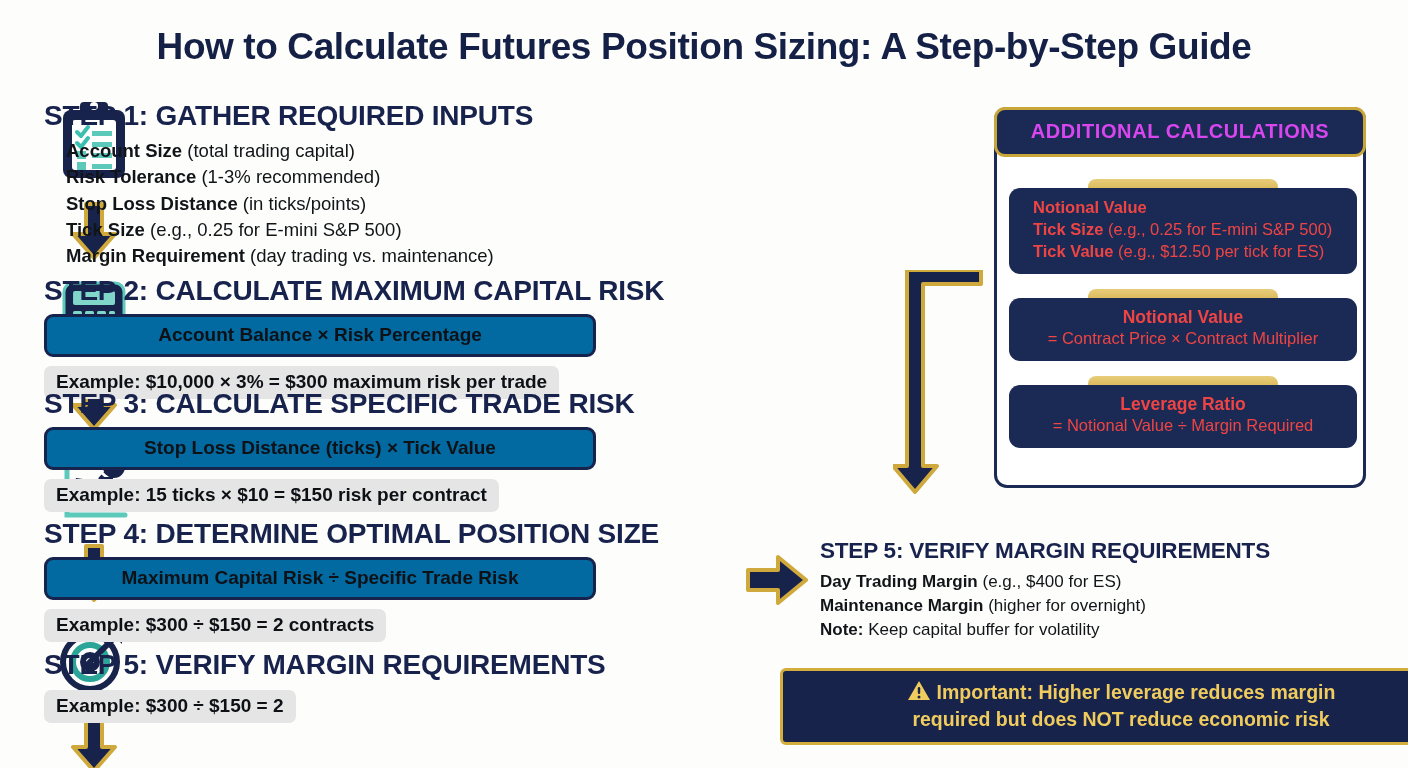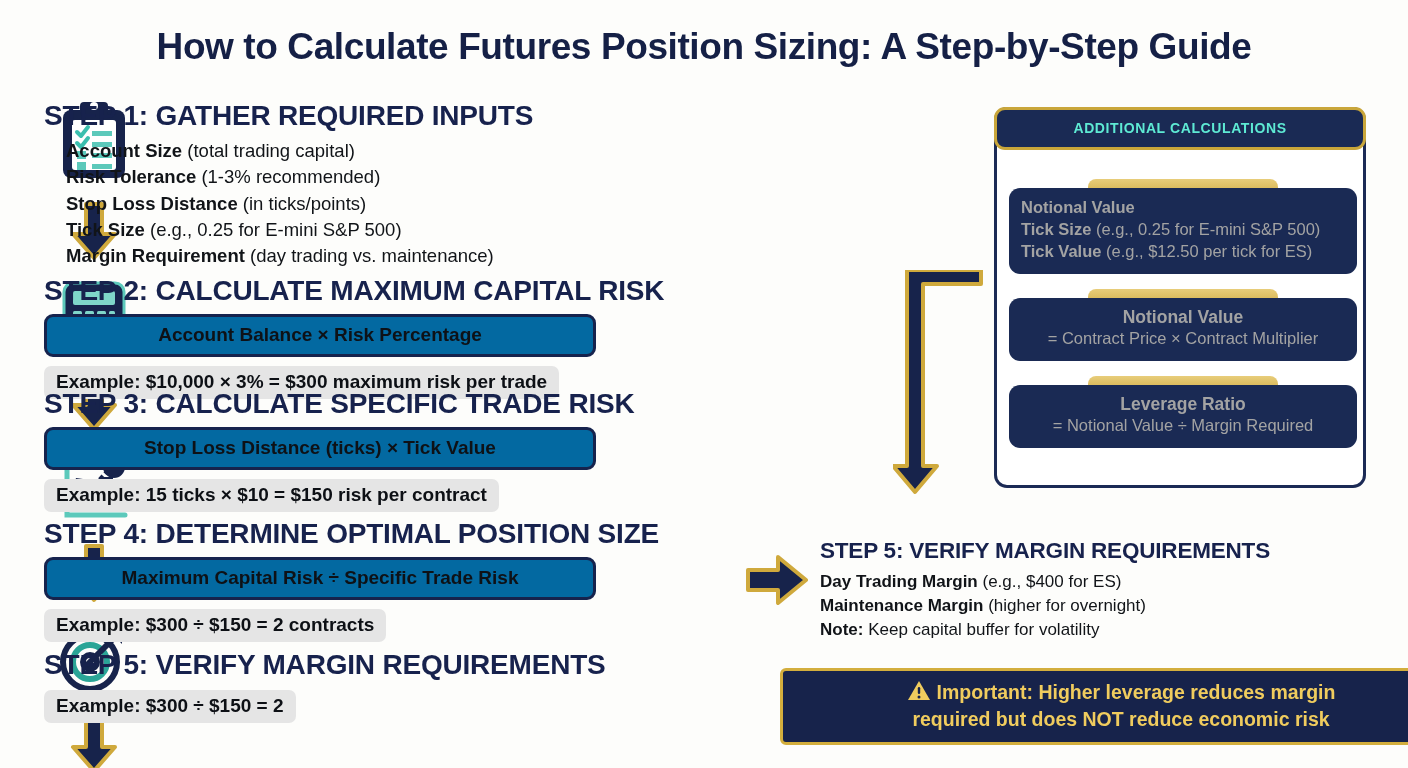--- a/index.html
+++ b/index.html
@@ -66,38 +66,38 @@
     position: absolute; left: 994px; top: 107px; width: 372px; height: 381px;
     background: #ffffff;
     border: 3px solid #1b2a55;
     border-radius: 13px;
   }
   .addpanel-title {
     position: absolute; left: -3px; top: -3px; width: 372px;
     background: #1a2a54;
     border: 3px solid #c9a63a;
     border-radius: 11px;
-    color: #5eead4; font-size: 14px; font-weight: bold;
+    color: #d946ef; font-size: 20px; font-weight: bold;
     letter-spacing: 0.6px; text-align: center;
     padding: 10px 0 11px;
   }
   .calc-list { position: absolute; top: 60px; left: 0; width: 372px; padding: 0 12px; }
   .calc-wrap { position: relative; margin-top: 18px; }
   .calc-gold {
     position: absolute; top: -9px; left: 50%; transform: translateX(-50%);
     width: 190px; height: 26px;
     background: linear-gradient(180deg,#e8cd7a 0%,#c49c2c 100%);
     border-radius: 8px 8px 0 0;
   }
   .calc-card {
     position: relative;
     background: #1a2a54;
     border-radius: 11px;
-    padding: 9px 12px 11px;
-    color: #a3a3a3;
+    padding: 9px 24px 11px;
+    color: #ef4444;
   }
   .calc-line { font-size: 16.5px; line-height: 1.33; white-space: nowrap; }
   .calc-line.c { text-align: center; }
   .calc-line b { font-weight: bold; }
   .calc-title { font-size: 17.5px; font-weight: bold; text-align: center; }
 
   
   .right-step { position: absolute; left: 820px; top: 538px; width: 560px; }
   .right-step .step-head { font-size: 22.5px; }
   .right-step .bullet { padding-left: 0; font-size: 17px; }

